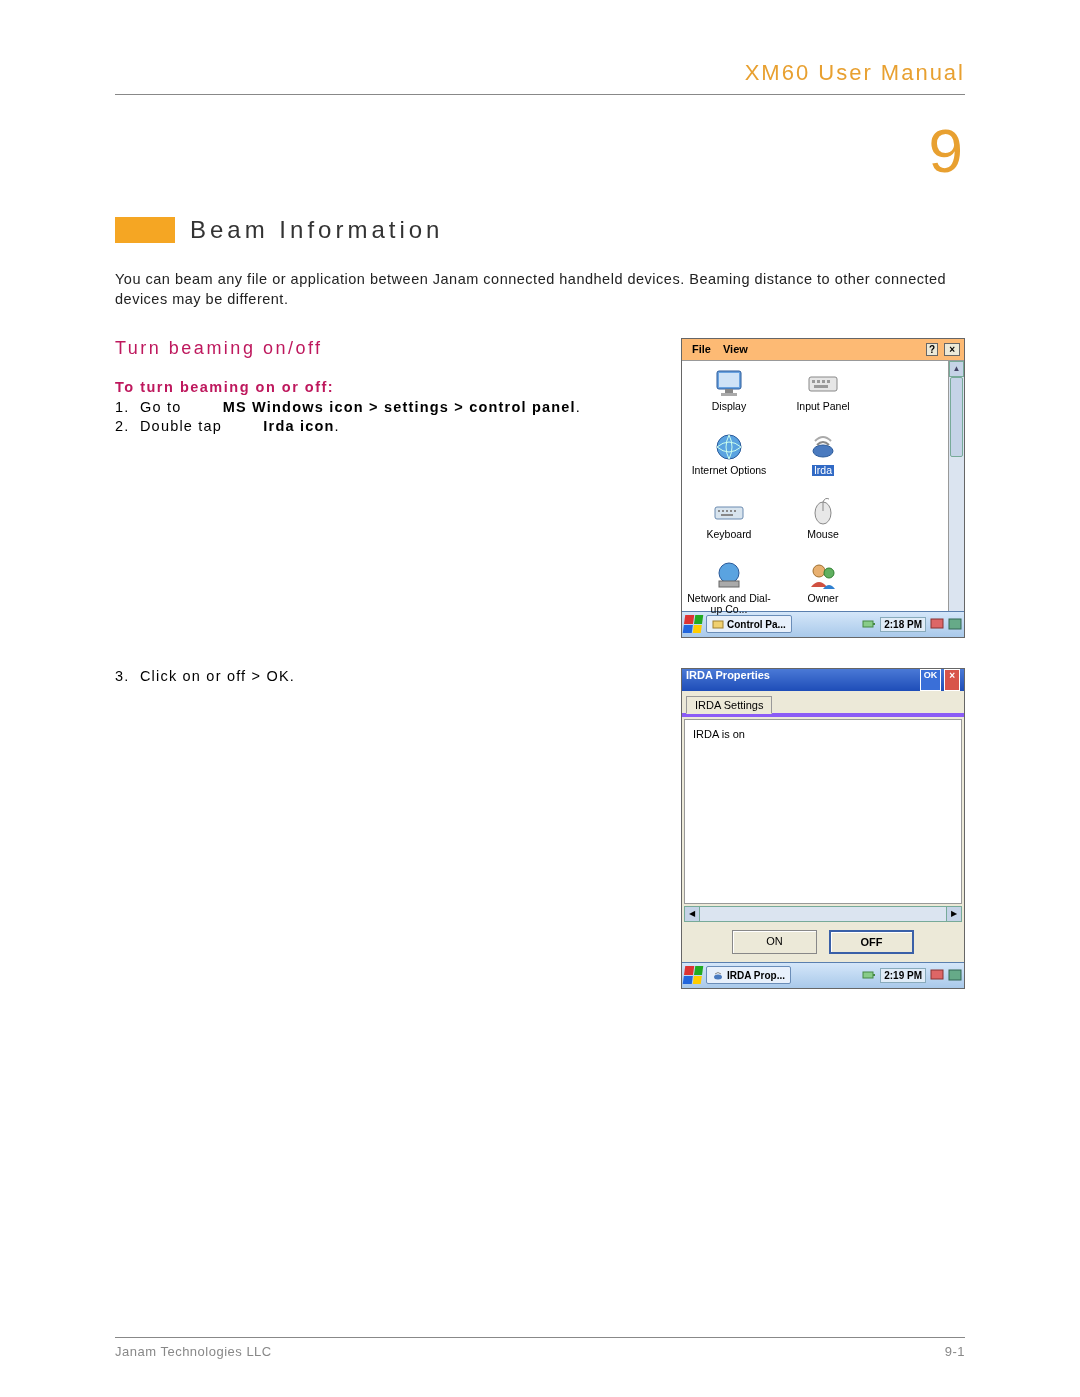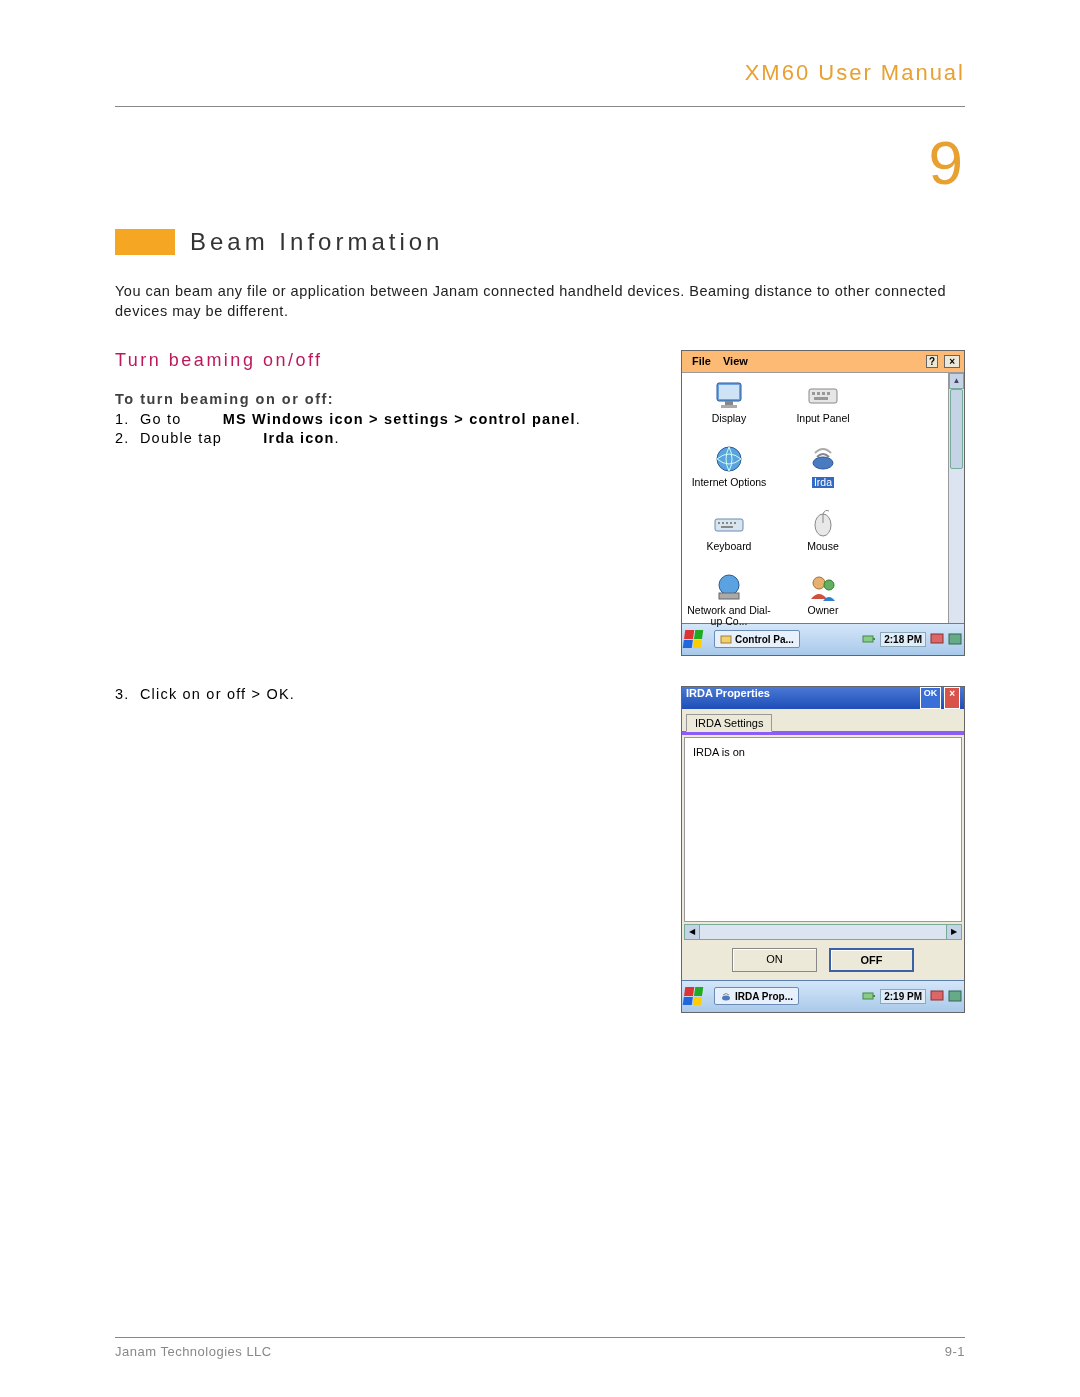--- a/index.html
+++ b/index.html
@@ -15,21 +15,21 @@
     padding: 60px 115px 40px 115px;
     height: 100%;
     position: relative;
   }
   .header-title {
     text-align: right;
     color: #e8a030;
     font-size: 22px;
     letter-spacing: 2px;
     font-weight: 400;
-    margin-bottom: 20px;
+    margin-bottom: 8px;
   }
   .header-rule {
     border: none;
     border-top: 1px solid #888;
     margin-bottom: 20px;
   }
   .chapter-number {
     text-align: right;
     color: #e8a030;
     font-size: 62px;
@@ -71,21 +71,21 @@
   .subheading {
     font-size: 18px;
     letter-spacing: 2.5px;
     color: #be185d;
     margin-bottom: 20px;
   }
   .bold-line {
     font-size: 14.5px;
     letter-spacing: 1.5px;
     font-weight: 700;
-    color: #404040;
+    color: #be185d;
     margin-bottom: 4px;
   }
   .step {
     font-size: 14.5px;
     letter-spacing: 1.2px;
     color: #000;
     margin-bottom: 3px;
   }
   .step .em { font-weight: 700; padding-left: 36px; }
 
@@ -179,27 +179,27 @@
   }
   .vscroll .thumb {
     position: absolute;
     top: 16px; left: 1px; right: 1px;
     height: 80px;
     background: #c5d3e7;
     border: 1px solid #7a9;
     border-radius: 2px;
   }
   .taskbar {
-    height: 32px;
+    height: 26px;
     background: linear-gradient(#d4e6f9,#a9c9ea);
     border-top: 1px solid #5a7fae;
     display: flex;
     align-items: center;
     padding: 0 2px;
-    gap: 12px;
+    gap: 4px;
     font-size: 10px;
     font-weight: 700;
   }
   .start-flag {
     width: 18px; height: 18px;
     display: grid;
     grid-template-columns: 1fr 1fr;
     grid-template-rows: 1fr 1fr;
     gap: 1px;
     transform: skewX(-8deg);

